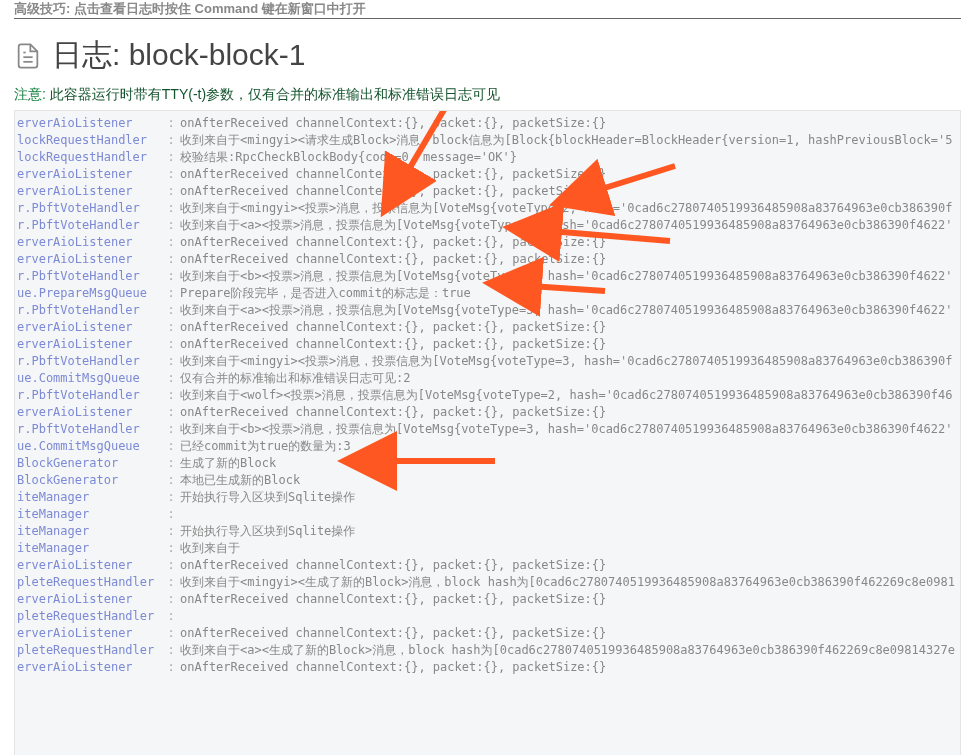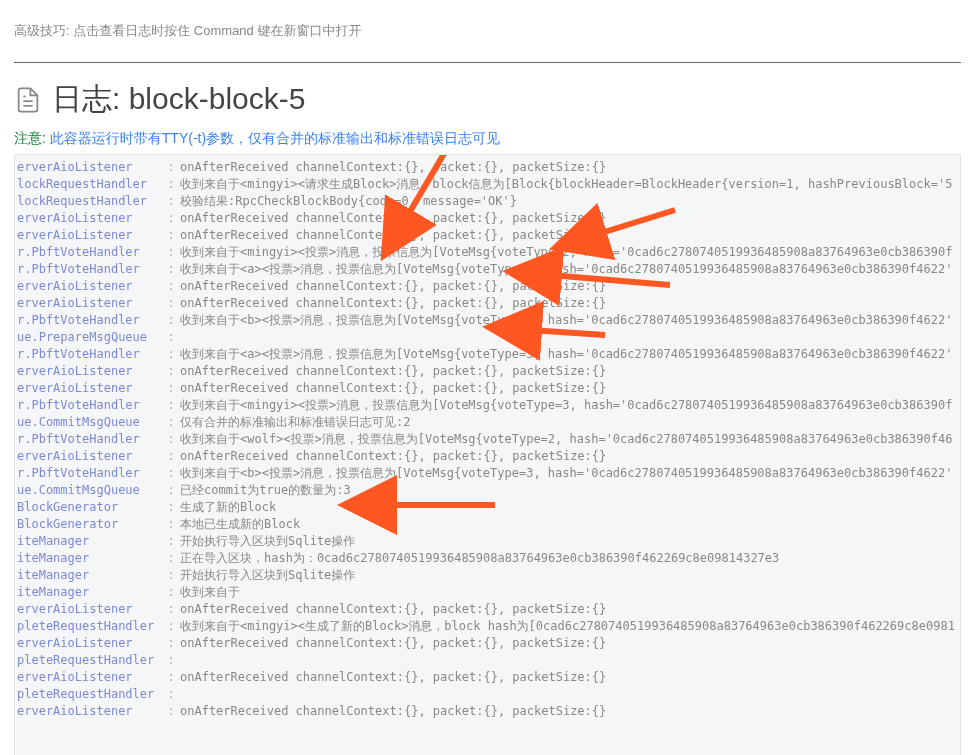--- a/index.html
+++ b/index.html
@@ -3,23 +3,24 @@
   <meta charset="utf-8">
   <style>
     * { margin: 0; padding: 0; box-sizing: border-box; }
     body {
       font-family: -apple-system, "PingFang SC", "Microsoft YaHei", sans-serif;
       background: #fff;
       width: 975px;
       padding: 0;
     }
     .tip-bar {
-      padding: 22px 14px;
+      padding: 0 14px;
       color: #888;
       font-size: 13px;
+      font-weight: bold;
     }
     .divider {
       height: 1px;
       background: #666;
       margin: 0 14px 8px;
     }
     .title-row {
       display: flex;
       align-items: center;
       gap: 10px;
@@ -34,21 +35,21 @@
     .title-text {
       font-size: 30px;
       font-weight: 400;
       color: #444;
     }
     .notice-row {
       padding: 6px 14px 6px;
       font-size: 14px;
     }
     .notice-label { color: #15803d; }
-    .notice-text { color: #3b82f6; }
+    .notice-text { color: #14532d; }
     .log-container {
       position: relative;
       margin: 0 14px;
       background: #f5f6f7;
       border: 1px solid #e4e4e4;
       font-family: Menlo, Consolas, monospace;
       font-size: 12px;
       line-height: 17px;
       overflow-x: auto;
       overflow-y: hidden;
@@ -107,21 +108,21 @@
 
 <div class="title-row">
   <svg class="doc-icon" viewBox="0 0 24 24" fill="none" stroke="currentColor" stroke-width="1.5">
     <path d="M14 2H6a2 2 0 0 0-2 2v16a2 2 0 0 0 2 2h12a2 2 0 0 0 2-2V8z"></path>
     <polyline points="14 2 14 8 20 8"></polyline>
     <line x1="8" y1="13" x2="16" y2="13"></line>
     <line x1="8" y1="17" x2="16" y2="17"></line>
     <line x1="8" y1="9" x2="10" y2="9"></line>
   </svg>
   <div class="title-text">
-    <span>日志: </span><span>block-block-5</span>
+    <span>日志: </span><span>block-block-1</span>
   </div>
 </div>
 
 <div class="notice-row">
   <span class="notice-label">注意:</span><span class="notice-text"> 此容器运行时带有TTY(-t)参数，仅有合并的标准输出和标准错误日志可见</span>
 </div>
 
 <div class="log-container">
   <div class="log-inner" id="log-inner">
       <div class="log-line">
@@ -170,20 +171,21 @@
         <span class="log-msg"> onAfterReceived channelContext:{}, packet:{}, packetSize:{}</span>
       </div>
       <div class="log-line">
         <span class="log-src">r.PbftVoteHandler</span>
         <span class="log-colon">:</span>
         <span class="log-msg"> 收到来自于&lt;b&gt;&lt;投票&gt;消息，投票信息为[VoteMsg{voteType=2, hash='0cad6c2780740519936485908a83764963e0cb386390f4622'</span>
       </div>
       <div class="log-line">
         <span class="log-src">ue.PrepareMsgQueue</span>
         <span class="log-colon">:</span>
+        <span class="log-msg"> Prepare阶段完毕，是否进入commit的标志是：true</span>
       </div>
       <div class="log-line">
         <span class="log-src">r.PbftVoteHandler</span>
         <span class="log-colon">:</span>
         <span class="log-msg"> 收到来自于&lt;a&gt;&lt;投票&gt;消息，投票信息为[VoteMsg{voteType=3, hash='0cad6c2780740519936485908a83764963e0cb386390f4622'</span>
       </div>
       <div class="log-line">
         <span class="log-src">erverAioListener</span>
         <span class="log-colon">:</span>
         <span class="log-msg"> onAfterReceived channelContext:{}, packet:{}, packetSize:{}</span>
@@ -234,21 +236,20 @@
         <span class="log-msg"> 本地已生成新的Block</span>
       </div>
       <div class="log-line">
         <span class="log-src">iteManager</span>
         <span class="log-colon">:</span>
         <span class="log-msg"> 开始执行导入区块到Sqlite操作</span>
       </div>
       <div class="log-line">
         <span class="log-src">iteManager</span>
         <span class="log-colon">:</span>
-        <span class="log-msg"> 正在导入区块，hash为：0cad6c2780740519936485908a83764963e0cb386390f462269c8e09814327e3</span>
       </div>
       <div class="log-line">
         <span class="log-src">iteManager</span>
         <span class="log-colon">:</span>
         <span class="log-msg"> 开始执行导入区块到Sqlite操作</span>
       </div>
       <div class="log-line">
         <span class="log-src">iteManager</span>
         <span class="log-colon">:</span>
         <span class="log-msg"> 收到来自于</span>
@@ -273,20 +274,21 @@
         <span class="log-colon">:</span>
       </div>
       <div class="log-line">
         <span class="log-src">erverAioListener</span>
         <span class="log-colon">:</span>
         <span class="log-msg"> onAfterReceived channelContext:{}, packet:{}, packetSize:{}</span>
       </div>
       <div class="log-line">
         <span class="log-src">pleteRequestHandler</span>
         <span class="log-colon">:</span>
+        <span class="log-msg"> 收到来自于&lt;a&gt;&lt;生成了新的Block&gt;消息，block hash为[0cad6c2780740519936485908a83764963e0cb386390f462269c8e09814327e</span>
       </div>
       <div class="log-line">
         <span class="log-src">erverAioListener</span>
         <span class="log-colon">:</span>
         <span class="log-msg"> onAfterReceived channelContext:{}, packet:{}, packetSize:{}</span>
       </div>
     </div>
   <svg class="arrows-overlay" width="960" height="582">
     <defs>
       <marker id="ah" markerWidth="10" markerHeight="10" refX="2" refY="5" orient="auto">

